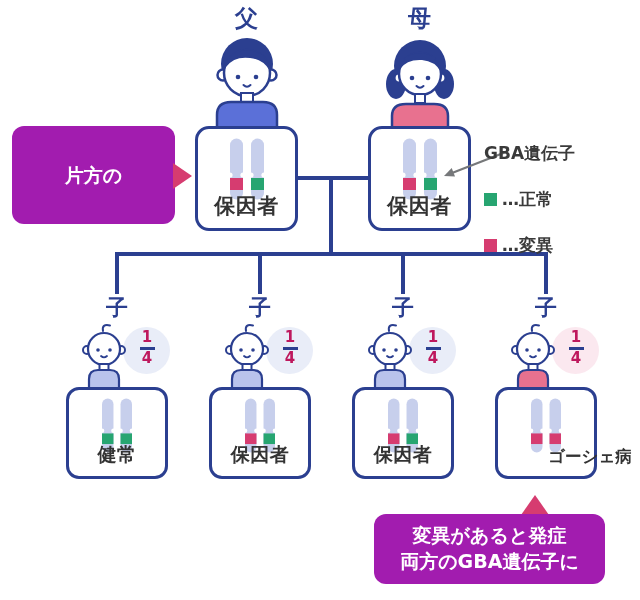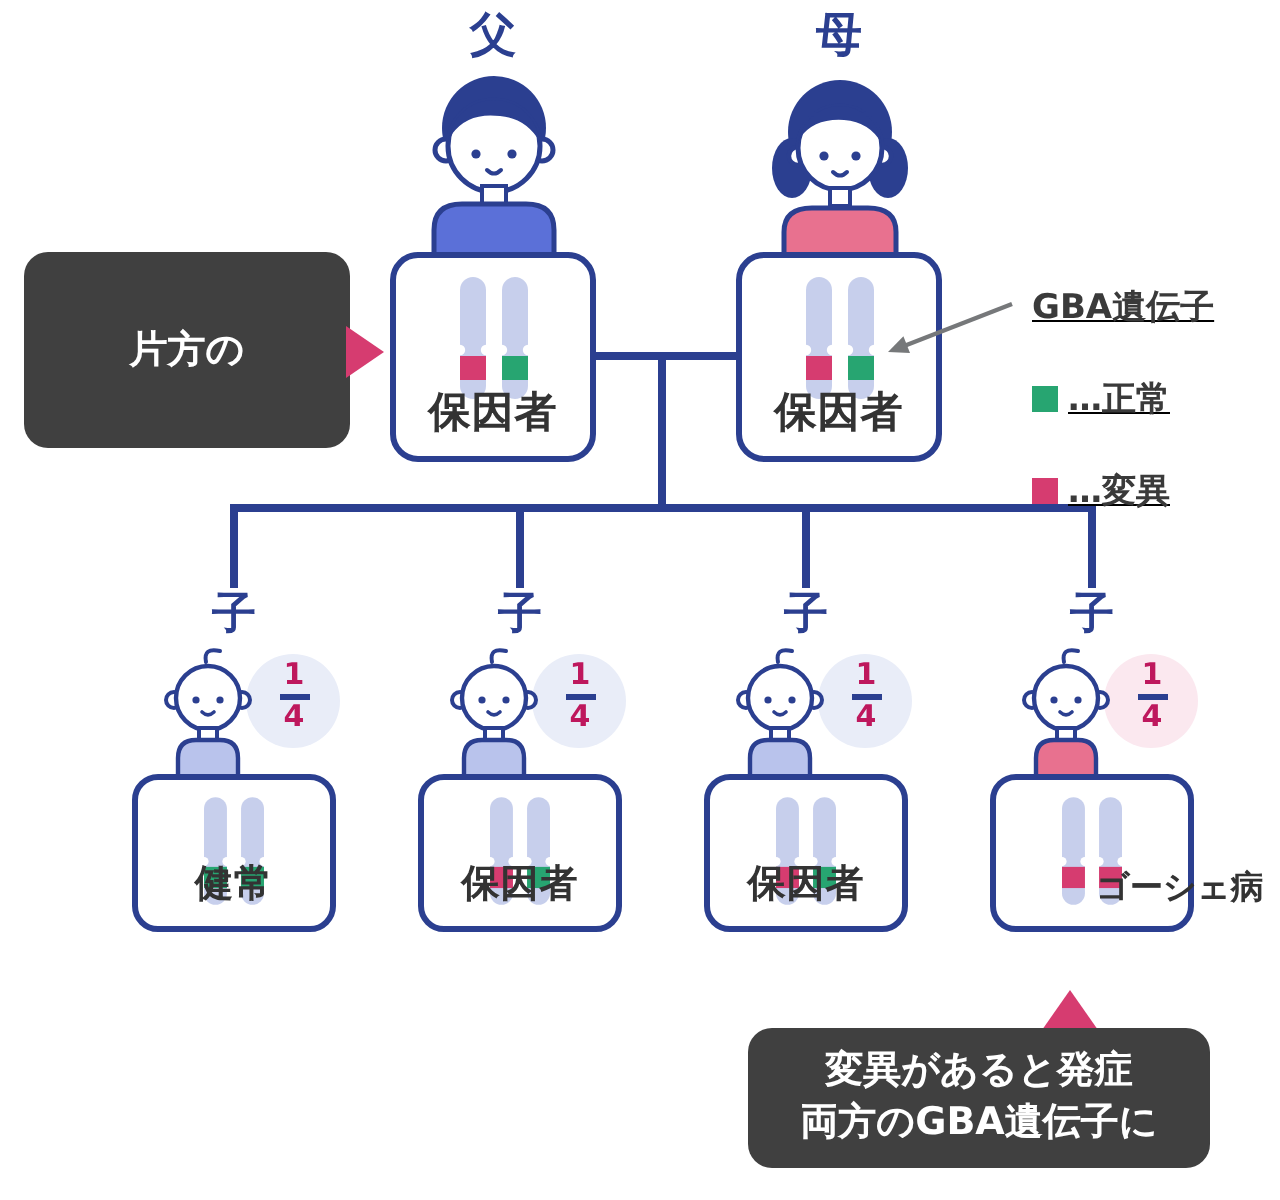--- a/index.html
+++ b/index.html
@@ -24,41 +24,41 @@
   
   .cgroup{position:absolute;top:296px;width:102px;height:196px;}
   .cg-1{left:66px;}  .cg-2{left:209px;}  .cg-3{left:352px;}  .cg-4{left:495px;}
   .child-role{position:absolute;top:0;left:0;width:100%;text-align:center;
     font-size:22px;font-weight:bold;color:#2b3f90;line-height:1.1;}
   .badge{position:absolute;left:57px;top:31px;width:47px;height:47px;}
   .fraction{position:absolute;left:68px;top:34px;width:26px;text-align:center;
     color:#be185d;font-weight:bold;font-size:15px;line-height:1.05;}
   .fraction .bar{display:block;width:15px;height:2.5px;background:#2b3f90;margin:1.5px auto;}
   .baby{position:absolute;left:6px;top:24px;width:64px;height:70px;}
-  .child-box{position:absolute;left:0;top:91px;width:102px;height:79px;
+  .child-box{position:absolute;left:0;top:91px;width:102px;height:92px;
     background:#fff;border:3.5px solid #2b3f90;border-radius:13px;box-sizing:border-box;}
   .child-box .chromo{margin:8px auto 0;}
   .child-box .status-label{font-size:19px;bottom:8px;}
   .child-box .status-label.tight{font-size:16.5px;letter-spacing:0;padding-left:44px;}
 
   
-  .callout{position:absolute;background:#404040;border-radius:12px;color:#fff;
+  .callout{position:absolute;background:#a21caf;border-radius:12px;color:#fff;
     font-weight:bold;display:flex;flex-direction:column;justify-content:center;
     align-items:center;text-align:center;}
   .co-left{left:12px;top:126px;width:163px;height:98px;font-size:19px;line-height:1.3;}
   .co-left-tri{position:absolute;left:173px;top:163px;width:0;height:0;
     border-top:13px solid transparent;border-bottom:13px solid transparent;
     border-left:19px solid #d63c70;}
   .co-bottom{left:374px;top:514px;width:231px;height:70px;font-size:19px;line-height:1.35;}
   .co-bottom-tri{position:absolute;left:521px;top:495px;width:0;height:0;
     border-left:14px solid transparent;border-right:14px solid transparent;
     border-bottom:20px solid #d63c70;}
 
   
-  .legend{position:absolute;left:516px;top:142px;text-decoration:underline;}
+  .legend{position:absolute;left:484px;top:142px;}
   .legend-title{font-size:17px;font-weight:bold;color:#3a3a3a;margin-bottom:9px;}
   .legend-item{display:flex;align-items:center;gap:5px;margin-top:23px;
     font-size:17px;font-weight:bold;color:#3a3a3a;}
   .legend-arrow{position:absolute;left:438px;top:146px;width:72px;height:38px;}
 </style>
 </head>
 <body>
 
 <div class="stage">
 

